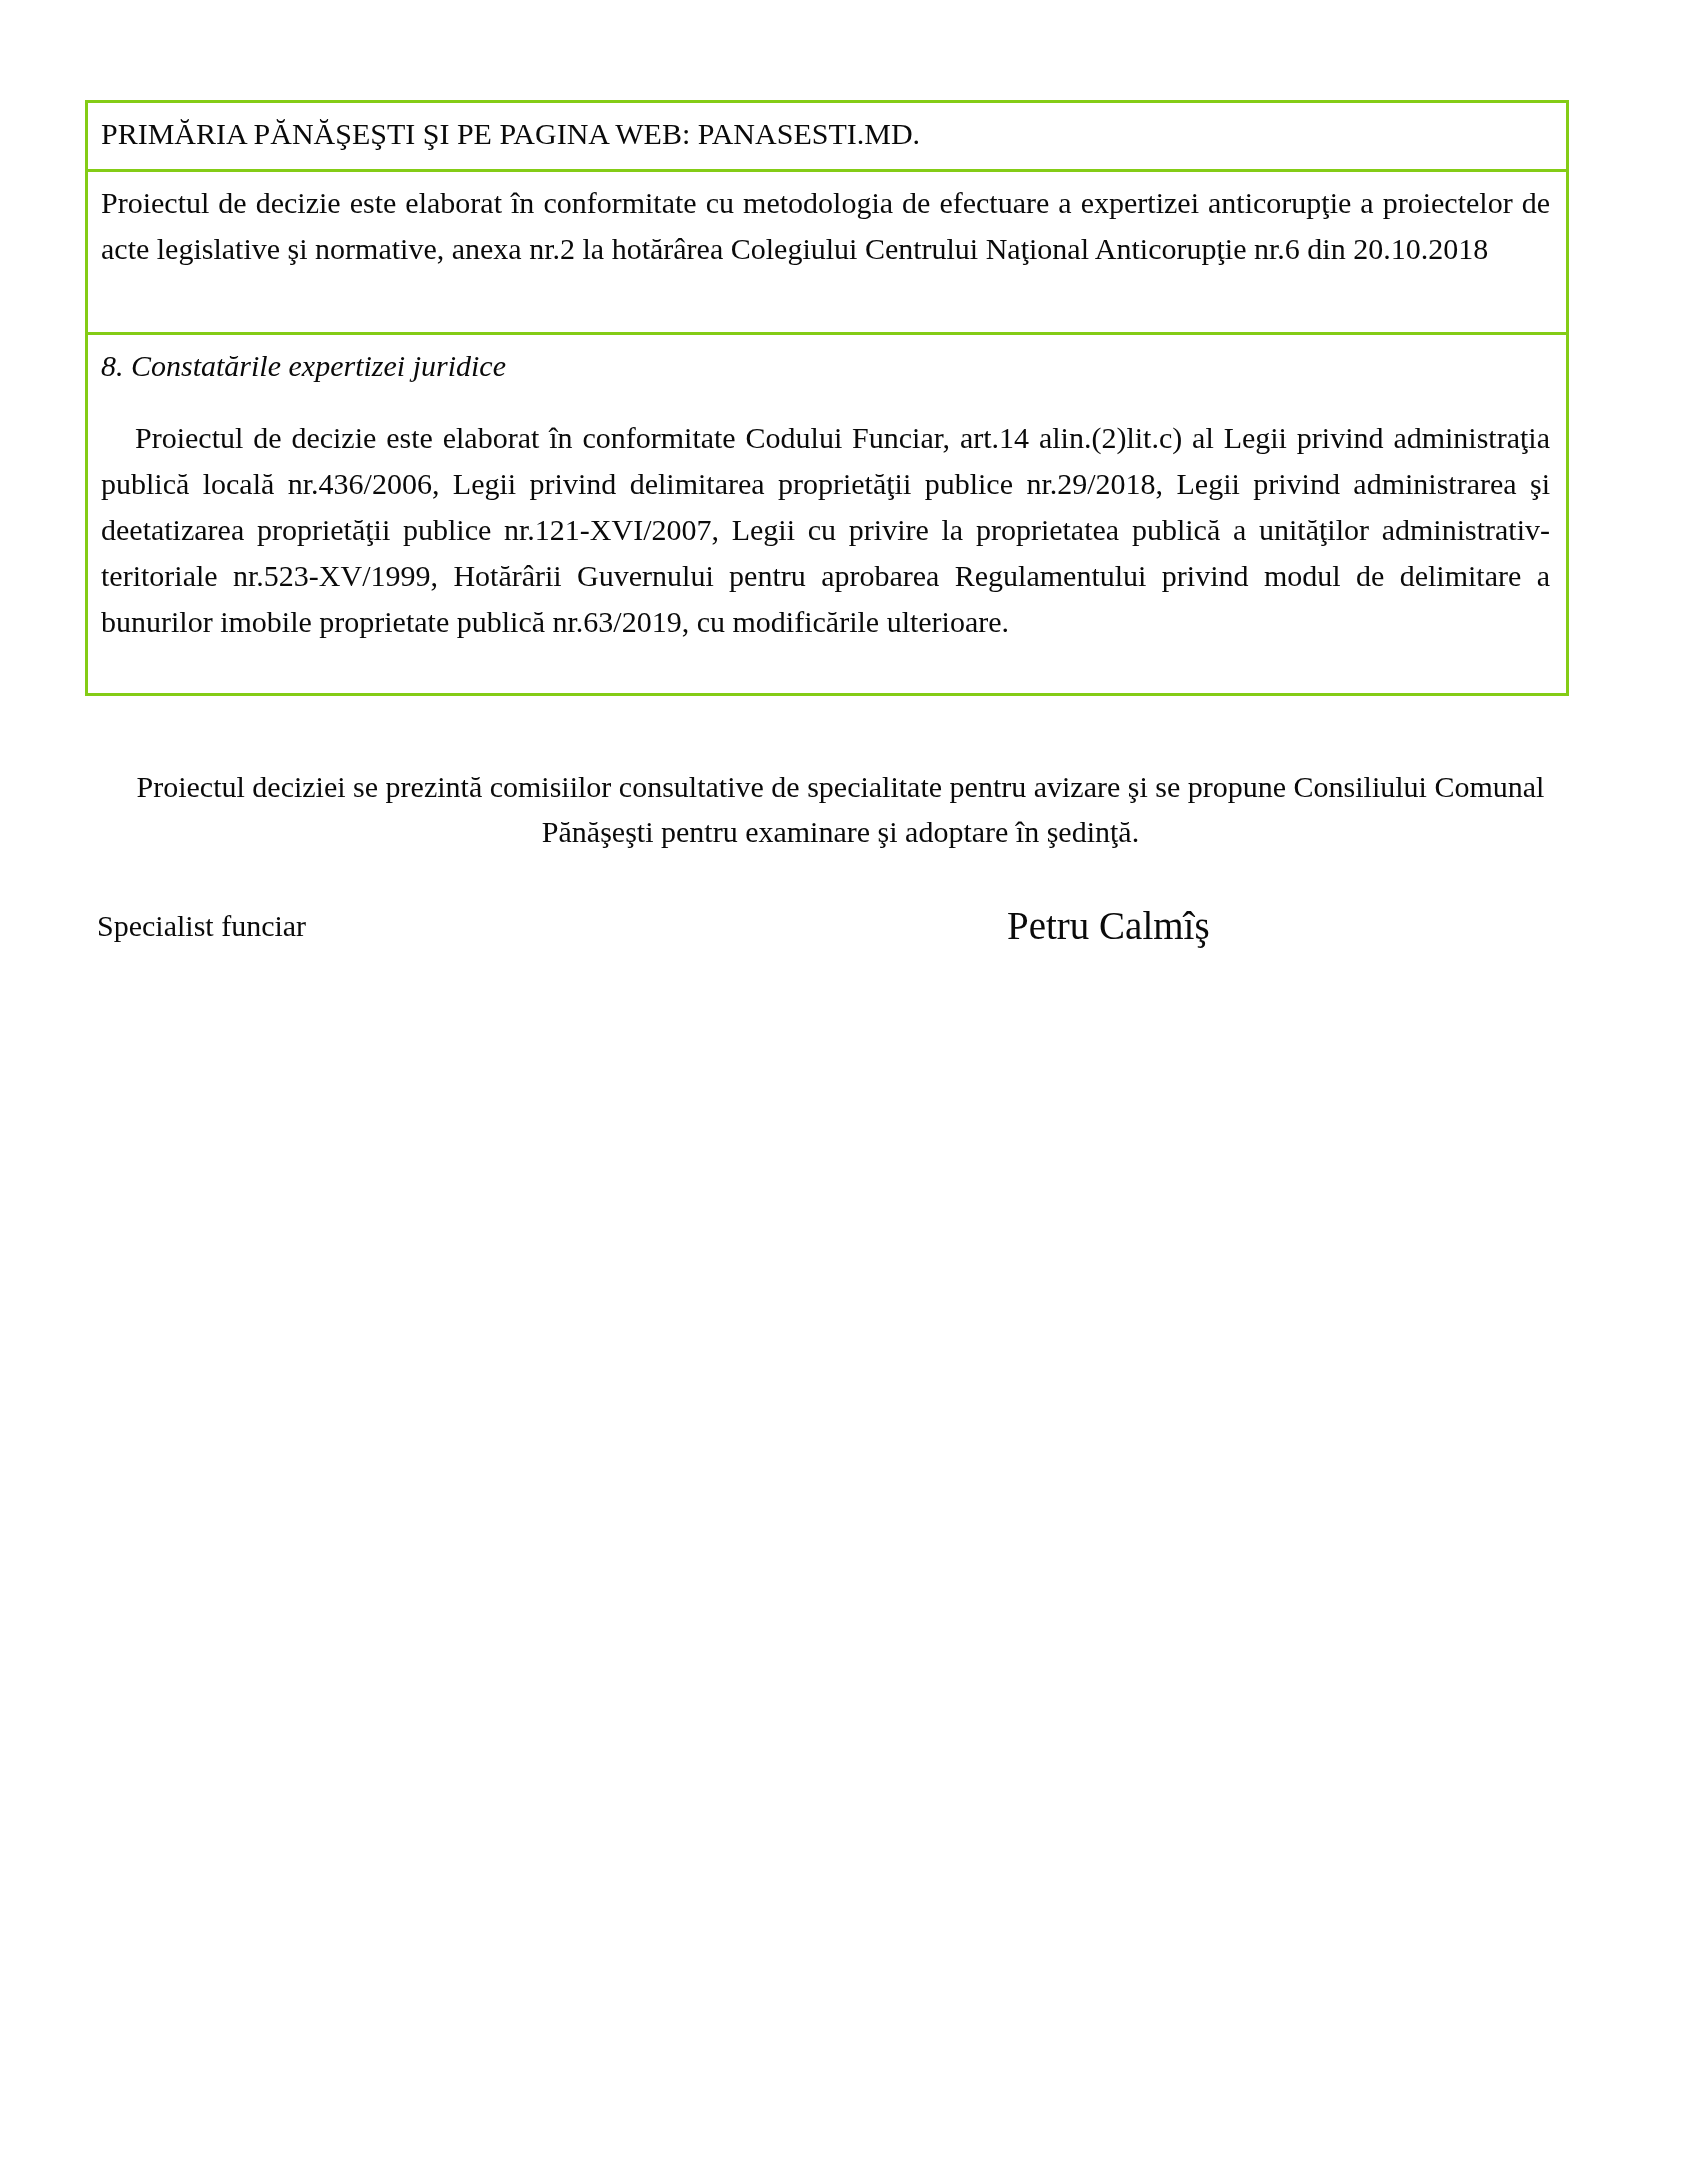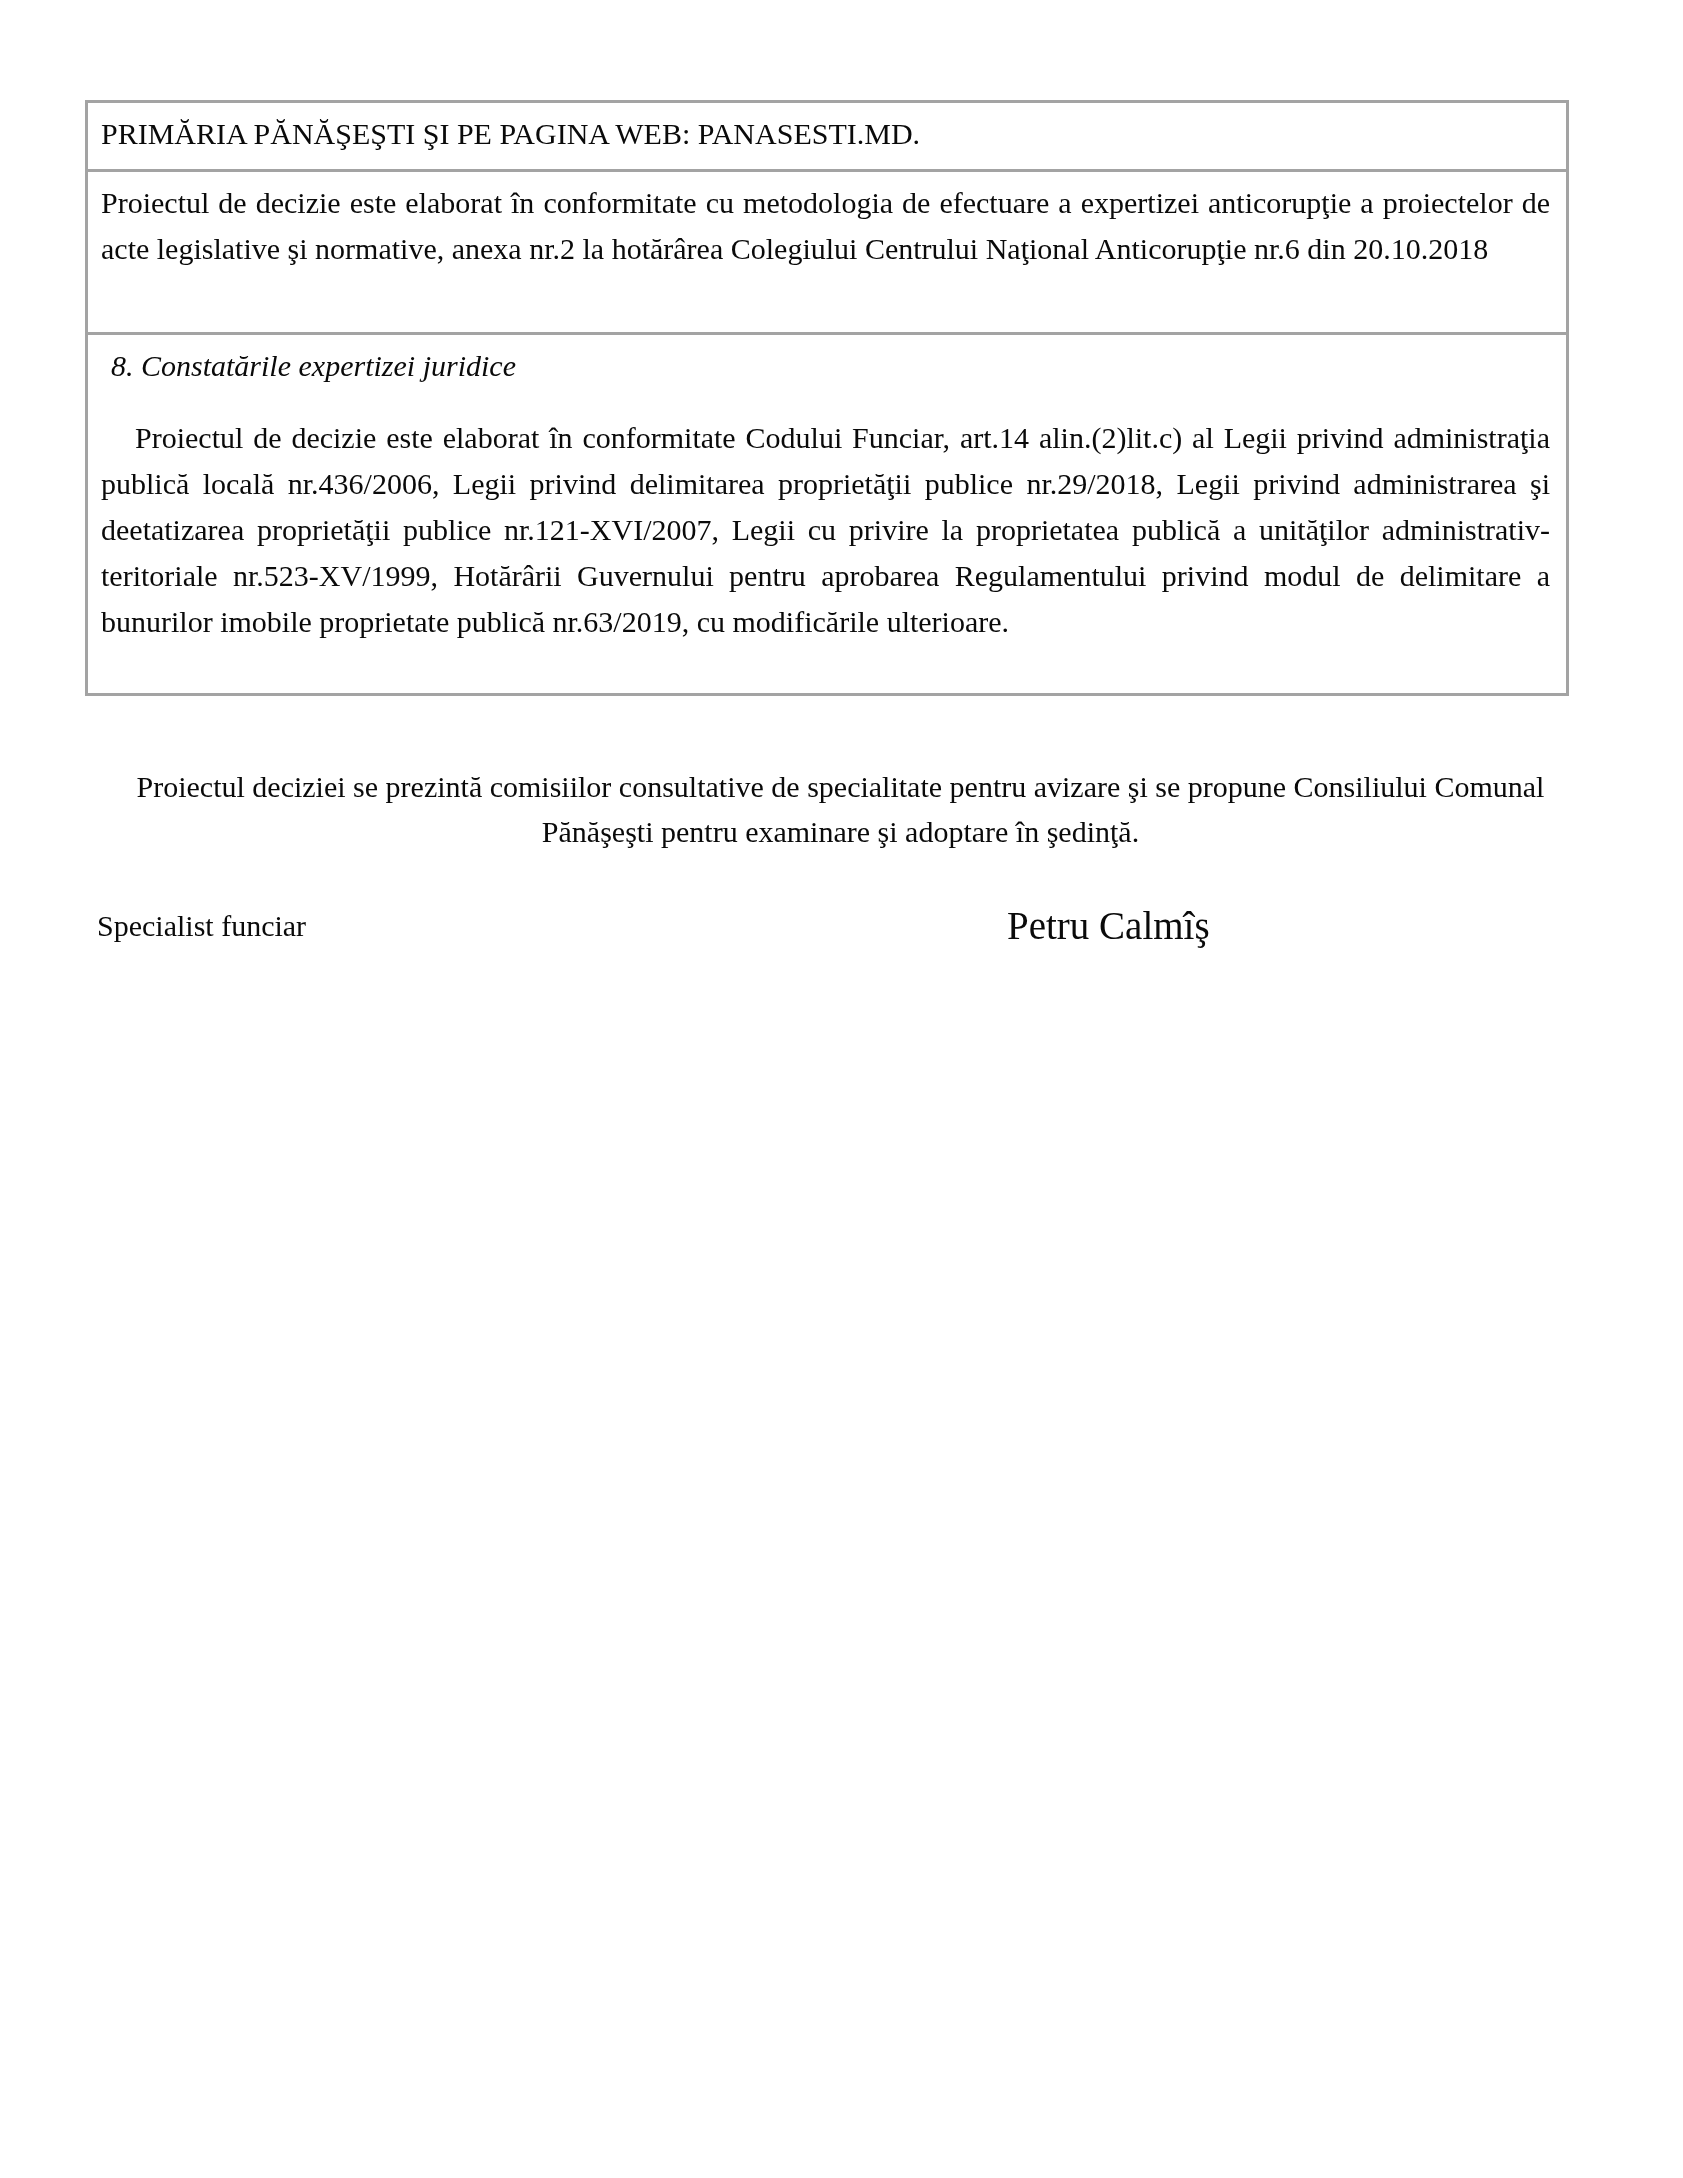--- a/index.html
+++ b/index.html
@@ -16,21 +16,21 @@
 
   table.doc-table {
     position: absolute;
     left: 85px;
     top: 100px;
     width: 1484px;
     border-collapse: collapse;
     table-layout: fixed;
   }
   table.doc-table td {
-    border: 3px solid #a3a3a3;
+    border: 3px solid #84cc16;
     vertical-align: top;
     font-size: 30px;
     line-height: 46px;
     box-sizing: border-box;
     padding: 8px 16px 12px 13px;
   }
   td.row-publication {
     height: 66px;
     padding-top: 9px;
     font-size: 31px;
@@ -44,21 +44,21 @@
     height: 163px;
     padding-top: 11px;
     text-align: justify;
   }
   td.row-section-8 {
     height: 361px;
     padding-top: 11px;
     padding-bottom: 4px;
   }
   .sec8-heading {
-    margin: 0 0 26px 10px;
+    margin: 0 0 26px 0;
     font-style: italic;
     text-align: left;
   }
   .sec8-body {
     margin: 0;
     text-indent: 34px;
     text-align: justify;
   }
 
   .closing {

